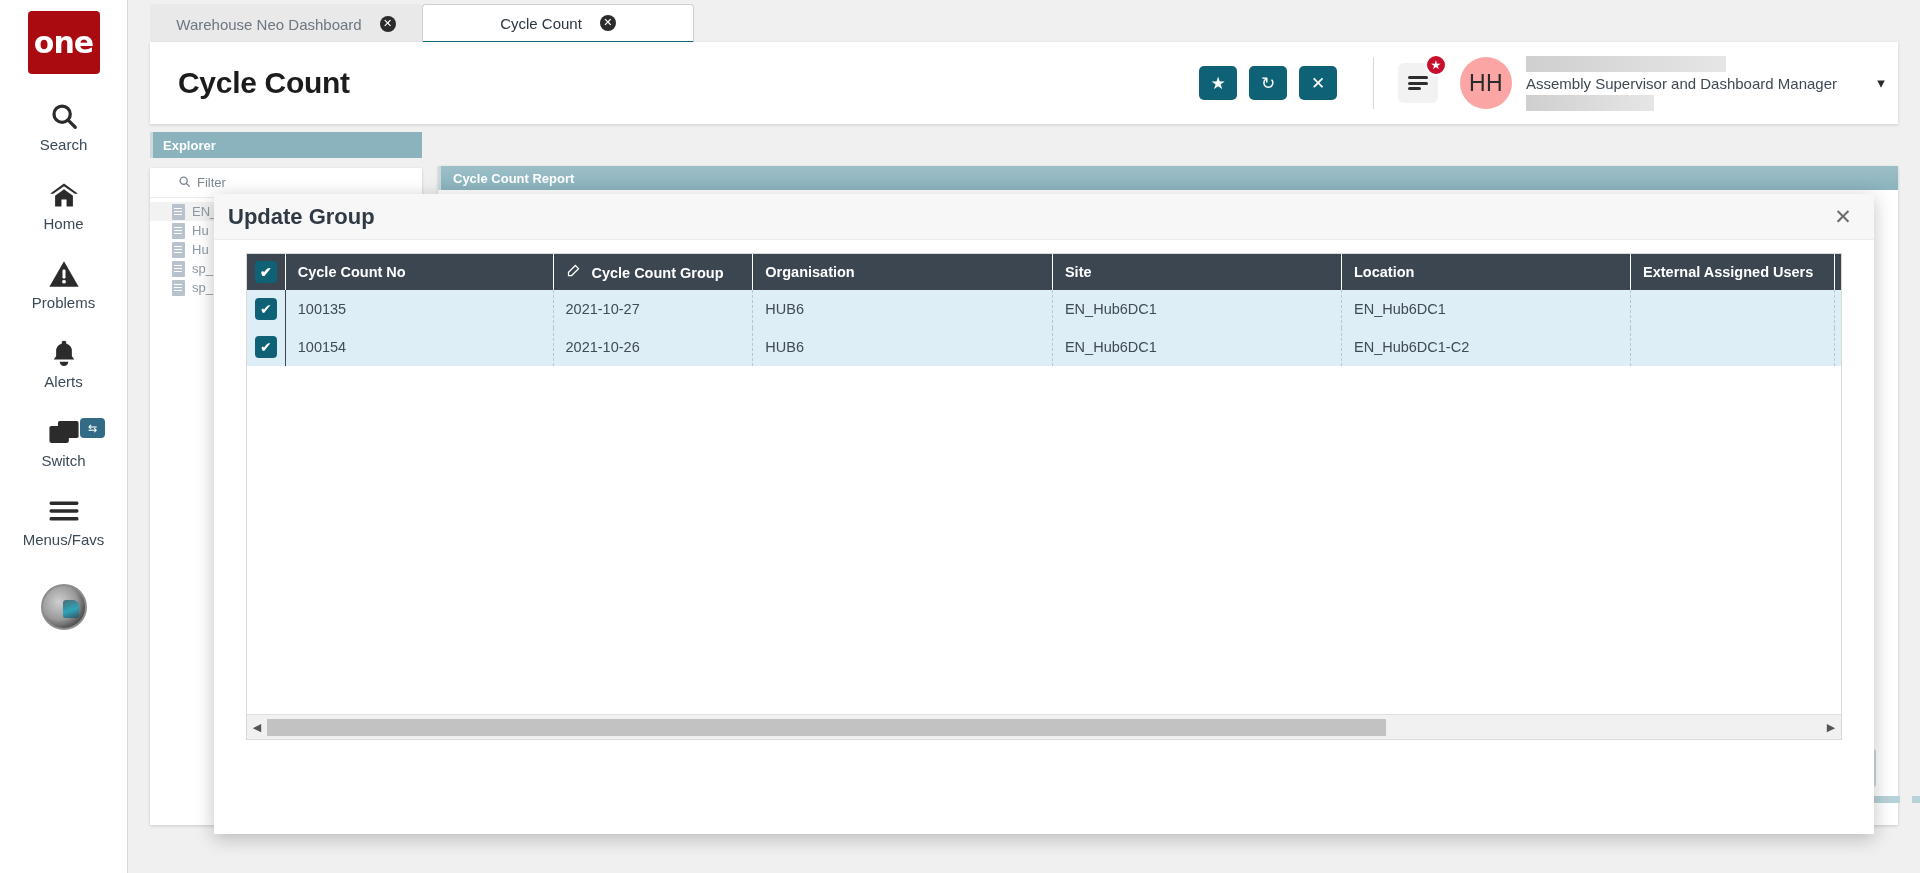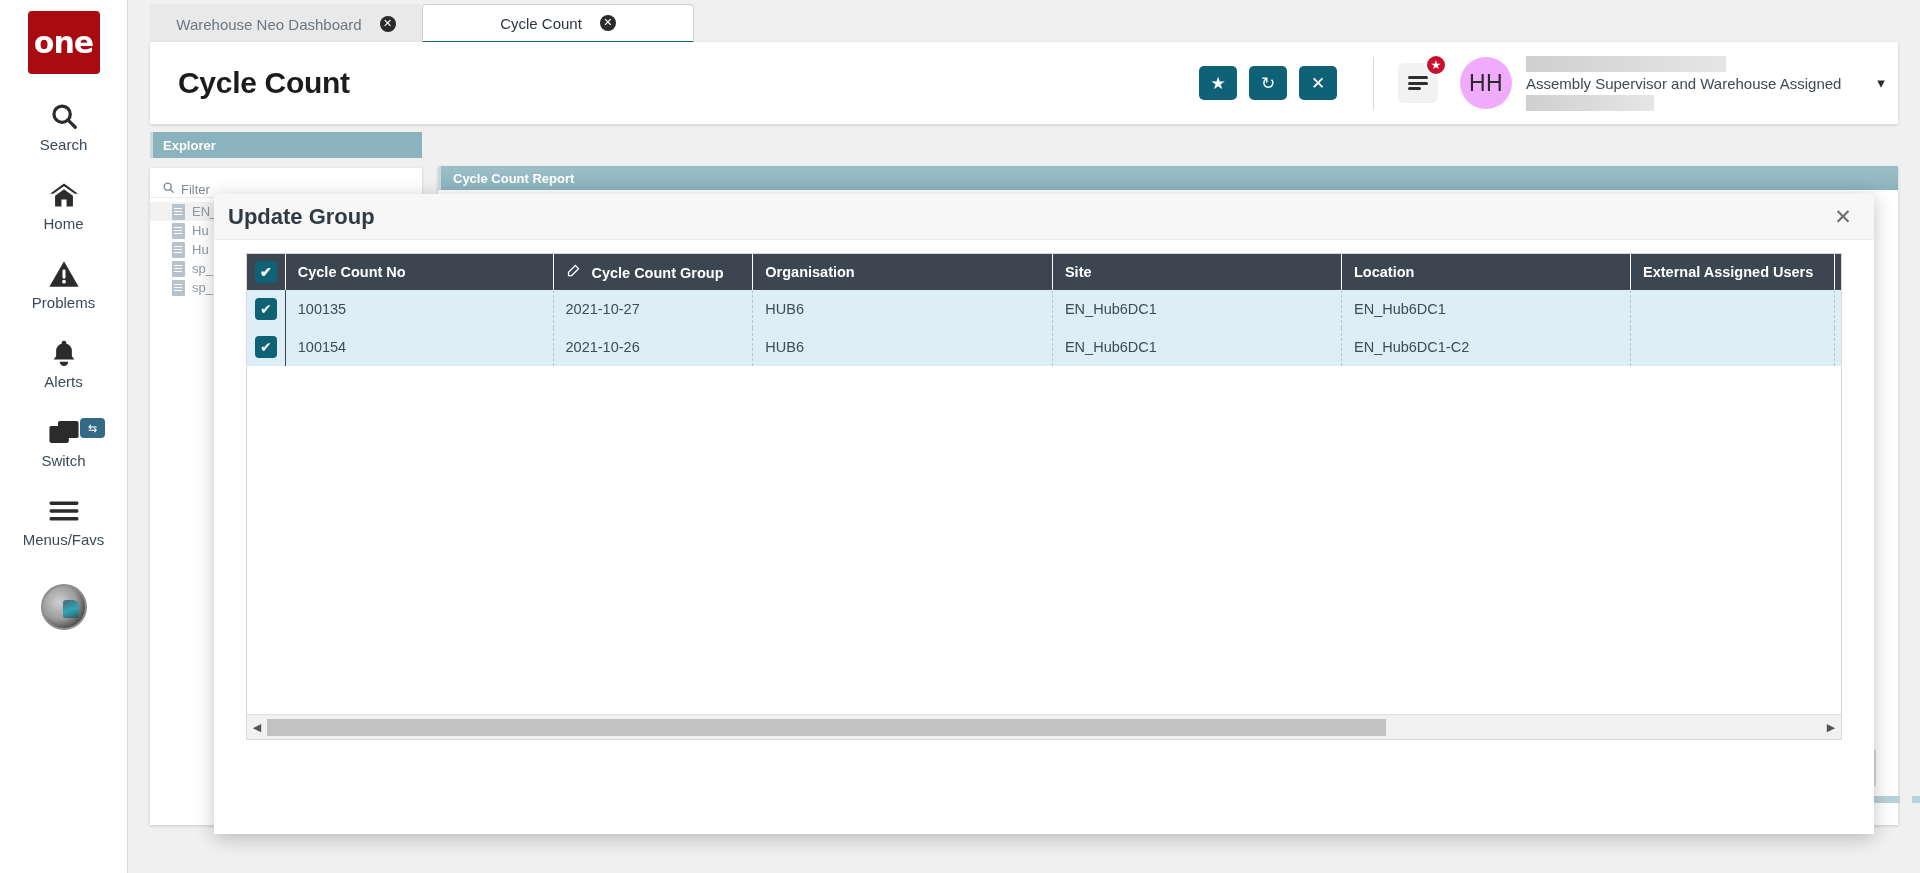--- a/index.html
+++ b/index.html
@@ -113,21 +113,21 @@
   }
   .burger-bar { display:block; height:3px; background:#2d2d2d; border-radius:2px; margin:2.5px 0;}
   #hamburger-badge {
     position: absolute; right: -9px; top: -9px;
     width: 22px; height: 22px; border-radius: 50%; background: #c8102e;
     color: #fff; font-size: 12px;
     display: flex; align-items: center; justify-content: center;
     border: 2px solid #fff;
   }
   #user-initials {
-    width: 52px; height: 52px; border-radius: 50%; background: #f0abfc;
+    width: 52px; height: 52px; border-radius: 50%; background: #fca5a5;
     display: flex; align-items: center; justify-content: center;
     font-size: 23px; color: #2b2b2b; margin-left: 22px; letter-spacing: .5px;
   }
   #user-meta { margin-left: 14px; width: 320px; }
   .redact-bar { height: 16px; background: linear-gradient(90deg,#cfcfcf,#e6e6e6); }
   #user-role { font-size: 15px; color: #3d4a55; padding: 3px 0; }
   #user-caret {
     width: 34px; height: 42px; margin-left: 18px; cursor: pointer;
     display: flex; align-items: center; justify-content: center;
     color: #2b2b2b; font-size: 15px;
@@ -141,22 +141,22 @@
     position: absolute; left: 0; top: 36px; width: 272px; bottom: 20px;
     background: #ffffff; box-shadow: 0 1px 3px rgba(0,0,0,.16);
   }
   #explorer-tabhdr {
     position: absolute; left: 0; top: 0; width: 272px; height: 26px;
     background: #8ab3bd; color: #fff; font-size: 13px; font-weight: 700;
     display: flex; align-items: center; padding-left: 10px;
     border-left: 3px solid #cdd9dd;
   }
   #explorer-filter {
-    height: 30px; display: flex; align-items: flex-end;
-    border-bottom: 1px solid #ececec; padding-left: 12px;
+    height: 30px; display: flex; align-items: center;
+    border-bottom: 1px solid #ececec; padding-left: 28px;
     font-size: 13px; color: #7e8a93;
   }
   .tree-row {
     height: 19px; display: flex; align-items: center;
     padding-left: 22px; font-size: 13px; color: #8d98a2;
   }
   .tree-row.sel { background: #f2f2f2; }
   .doc-ico {
     width: 13px; height: 16px; background: #b7c2cc; border-radius: 1px;
     margin-right: 7px; position: relative; flex: none;
@@ -397,21 +397,21 @@
           <span class="burger-bar" style="width:20px"></span>
           <span class="burger-bar" style="width:13px"></span>
         </span>
         <span id="hamburger-badge">★</span>
       </div>
 
       <div id="user-initials">HH</div>
 
       <div id="user-meta">
         <div class="redact-bar" style="width:200px"></div>
-        <div id="user-role">Assembly Supervisor and Warehouse Assigned</div>
+        <div id="user-role">Assembly Supervisor and Dashboard Manager</div>
         <div class="redact-bar" style="width:128px"></div>
       </div>
 
       <div id="user-caret">▾</div>
     </div>
   </div>
 
   <div id="workspace">
 
     <div id="explorer-panel">

